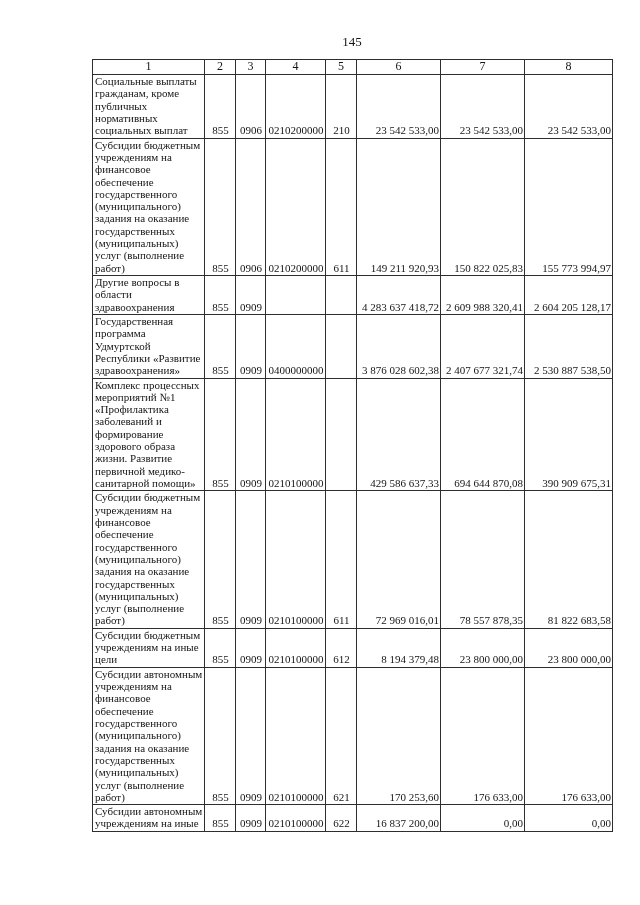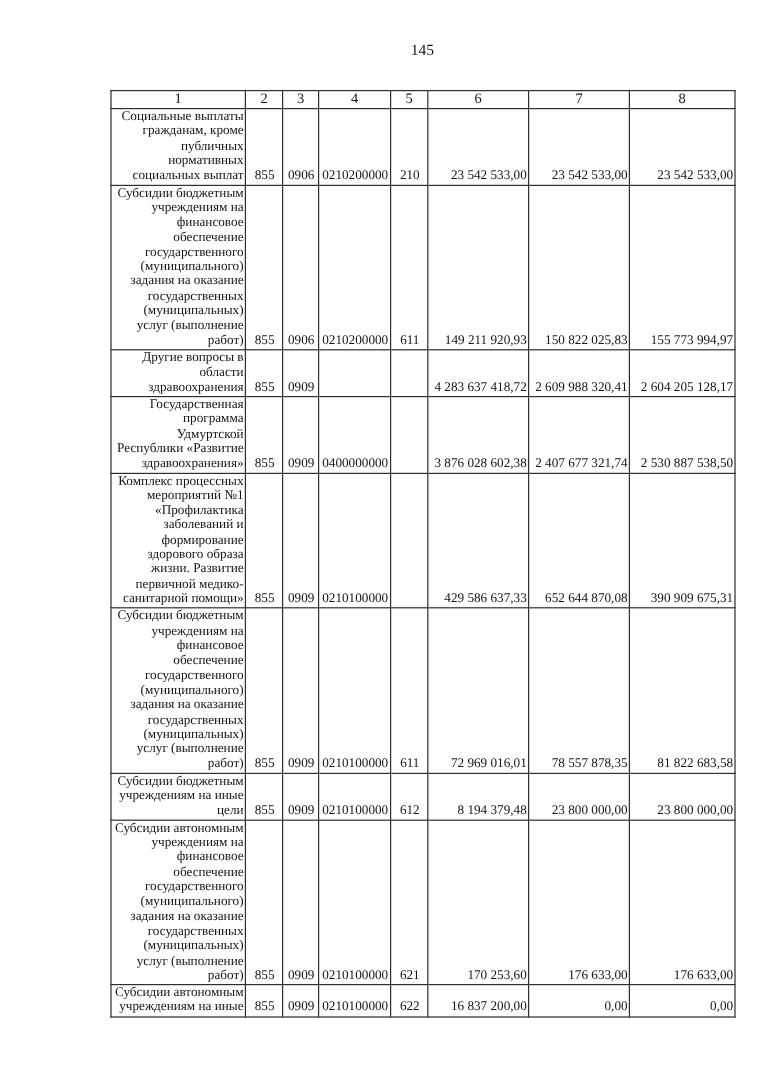--- a/index.html
+++ b/index.html
@@ -16,21 +16,21 @@
     overflow: hidden;
   }
   .page {
     padding-top: 34px;
   }
   .page-number {
     width: 520px;
     margin-left: 92px;
     text-align: center;
     font-size: 13px;
-    margin-bottom: 25px;
+    margin-bottom: 9px;
   }
   table.budget-table {
     border-collapse: collapse;
     table-layout: fixed;
     margin-left: 92px;
     width: 520px;
   }
   .budget-table th,
   .budget-table td {
     border: 1px solid #2e2e2e;
@@ -42,21 +42,21 @@
     word-wrap: break-word;
   }
   .budget-table th {
     font-weight: normal;
     font-size: 12px;
     text-align: center;
     vertical-align: middle;
     padding: 0;
     height: 14px;
   }
-  .budget-table td.c0 { text-align: right; }
+  .budget-table td.c0 { text-align: left; }
   .budget-table td.c1,
   .budget-table td.c2,
   .budget-table td.c3,
   .budget-table td.c4 { text-align: center; }
   .budget-table td.c5,
   .budget-table td.c6,
   .budget-table td.c7 { text-align: right; padding-right: 1px; }
   col.w0 { width: 112px; }
   col.w1 { width: 31px; }
   col.w2 { width: 30px; }
@@ -137,21 +137,21 @@
           <td class="c6">2 407 677 321,74</td>
           <td class="c7">2 530 887 538,50</td>
         </tr>
         <tr>
           <td class="c0">Комплекс процессных мероприятий №1 «Профилактика заболеваний и формирование здорового образа жизни. Развитие первичной медико-санитарной помощи»</td>
           <td class="c1">855</td>
           <td class="c2">0909</td>
           <td class="c3">0210100000</td>
           <td class="c4"></td>
           <td class="c5">429 586 637,33</td>
-          <td class="c6">652 644 870,08</td>
+          <td class="c6">694 644 870,08</td>
           <td class="c7">390 909 675,31</td>
         </tr>
         <tr>
           <td class="c0">Субсидии бюджетным учреждениям на финансовое обеспечение государственного (муниципального) задания на оказание государственных (муниципальных) услуг (выполнение работ)</td>
           <td class="c1">855</td>
           <td class="c2">0909</td>
           <td class="c3">0210100000</td>
           <td class="c4">611</td>
           <td class="c5">72 969 016,01</td>
           <td class="c6">78 557 878,35</td>

